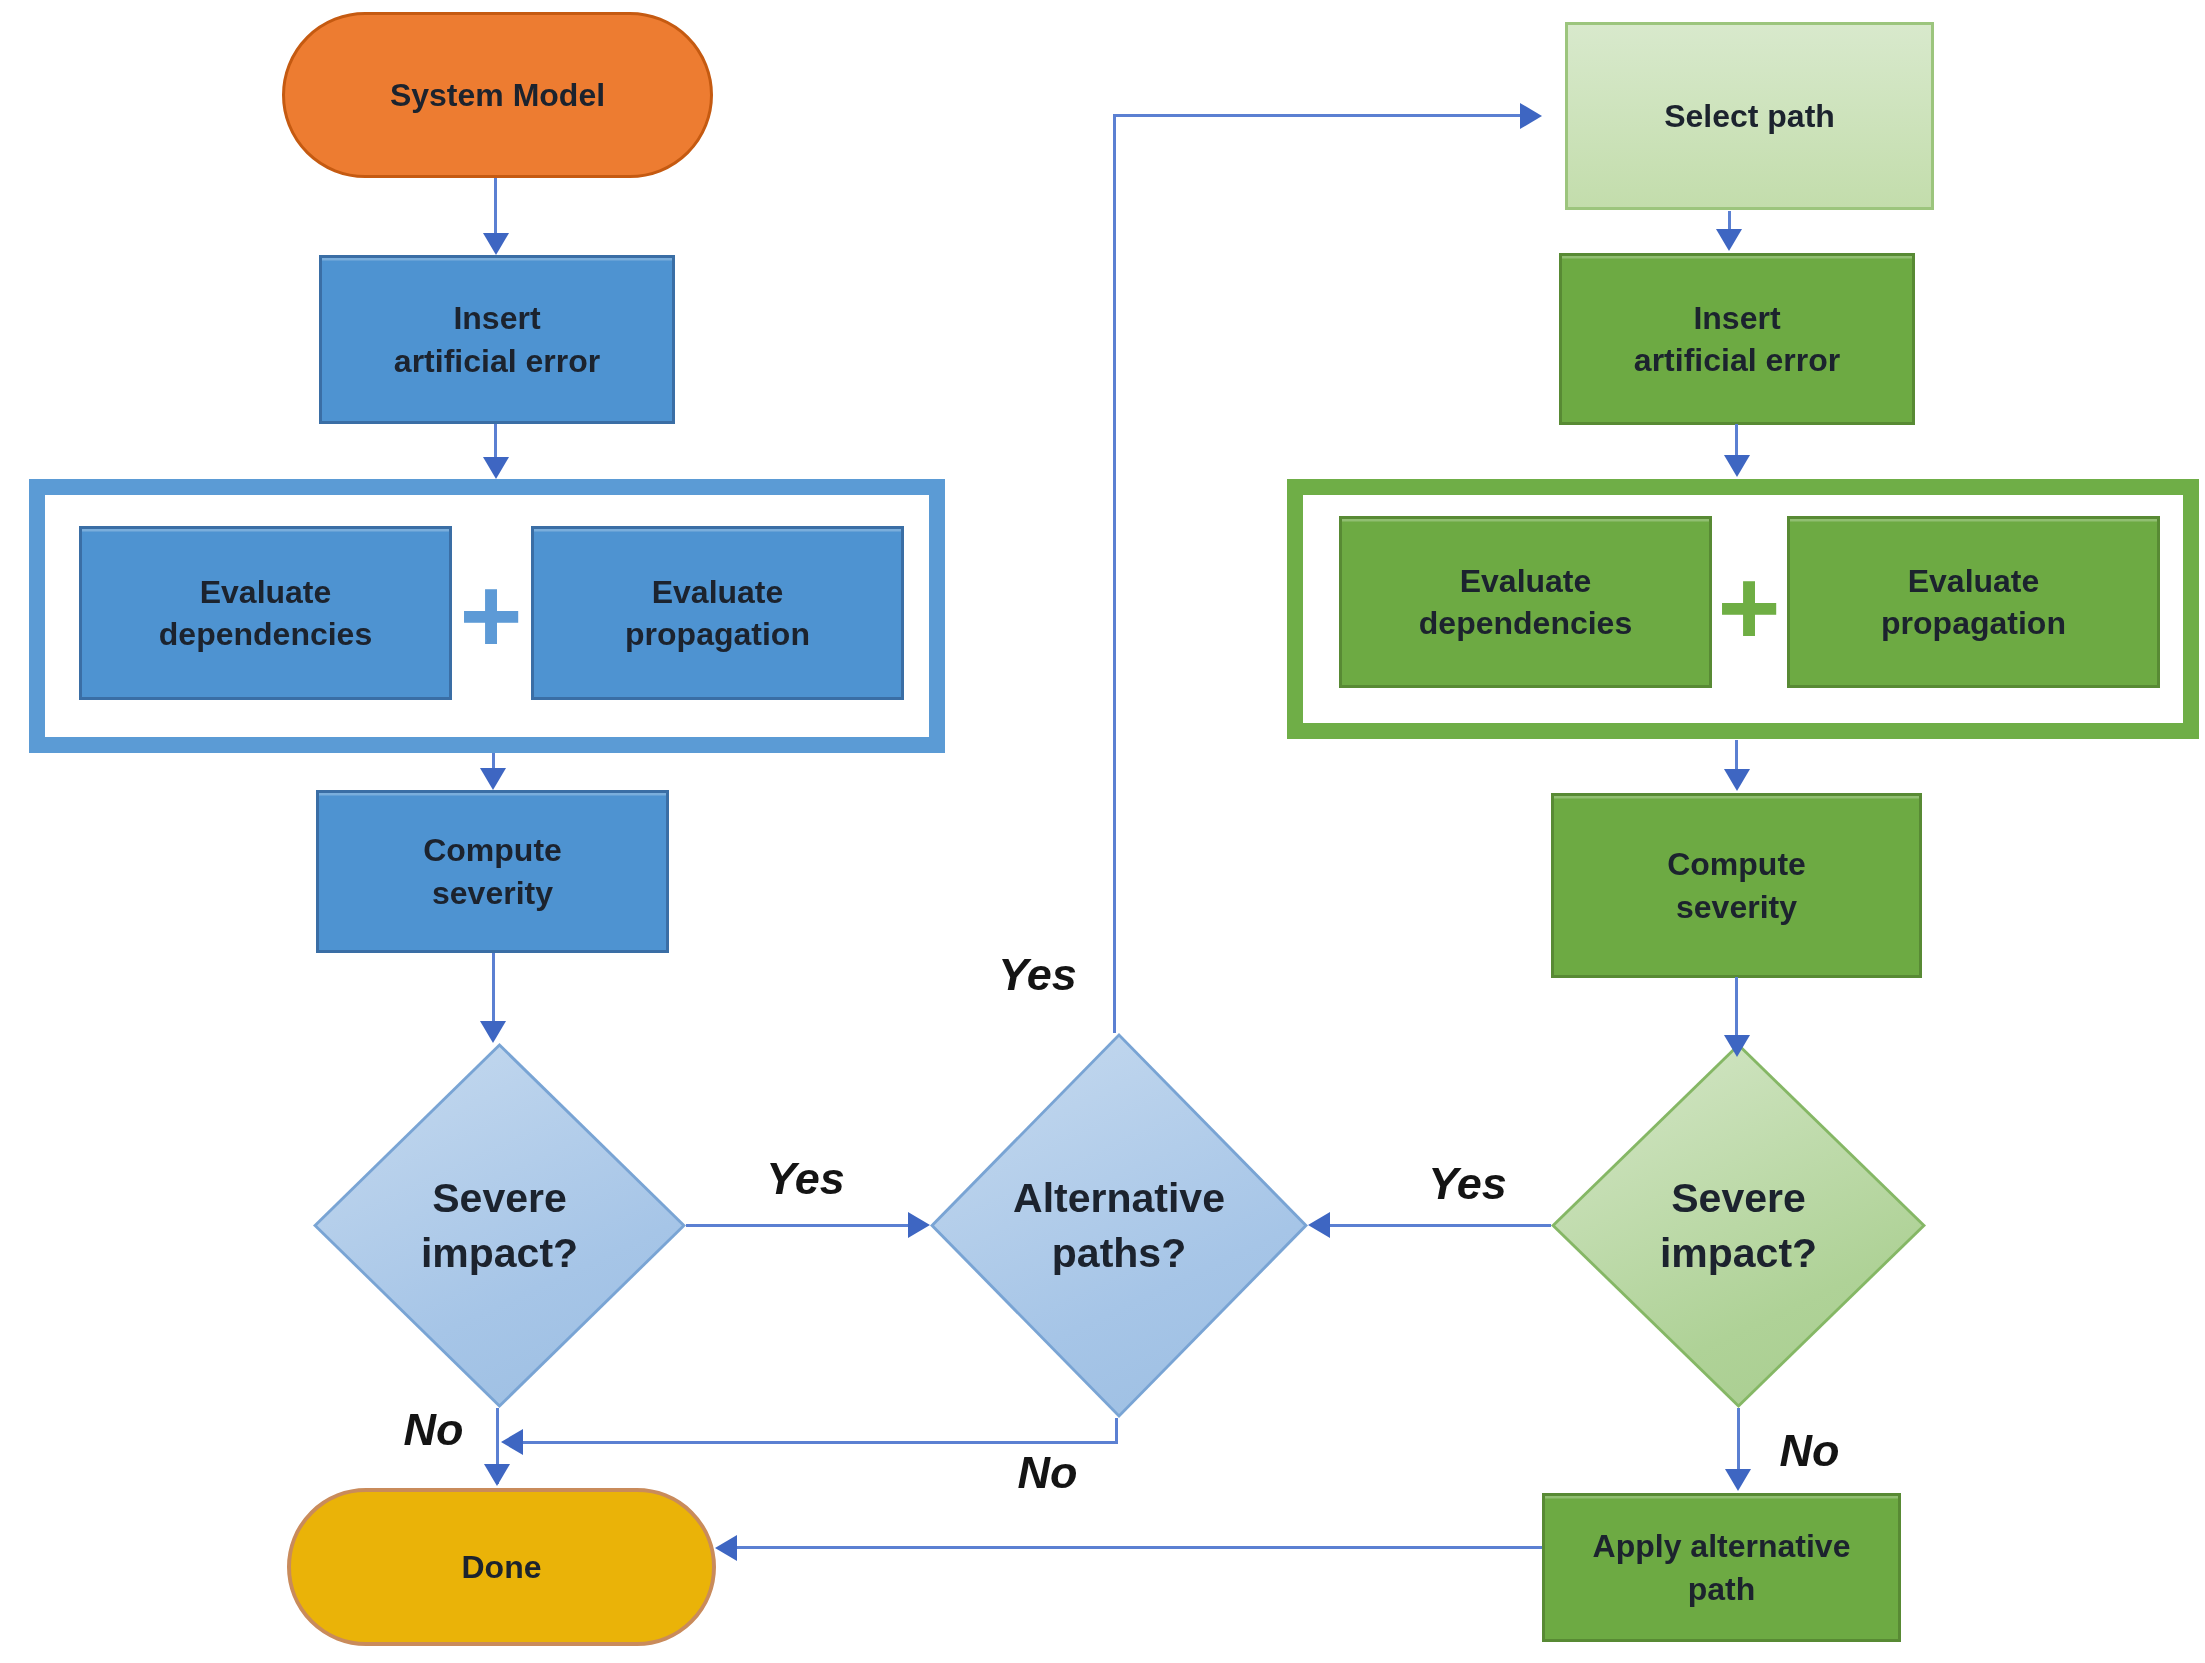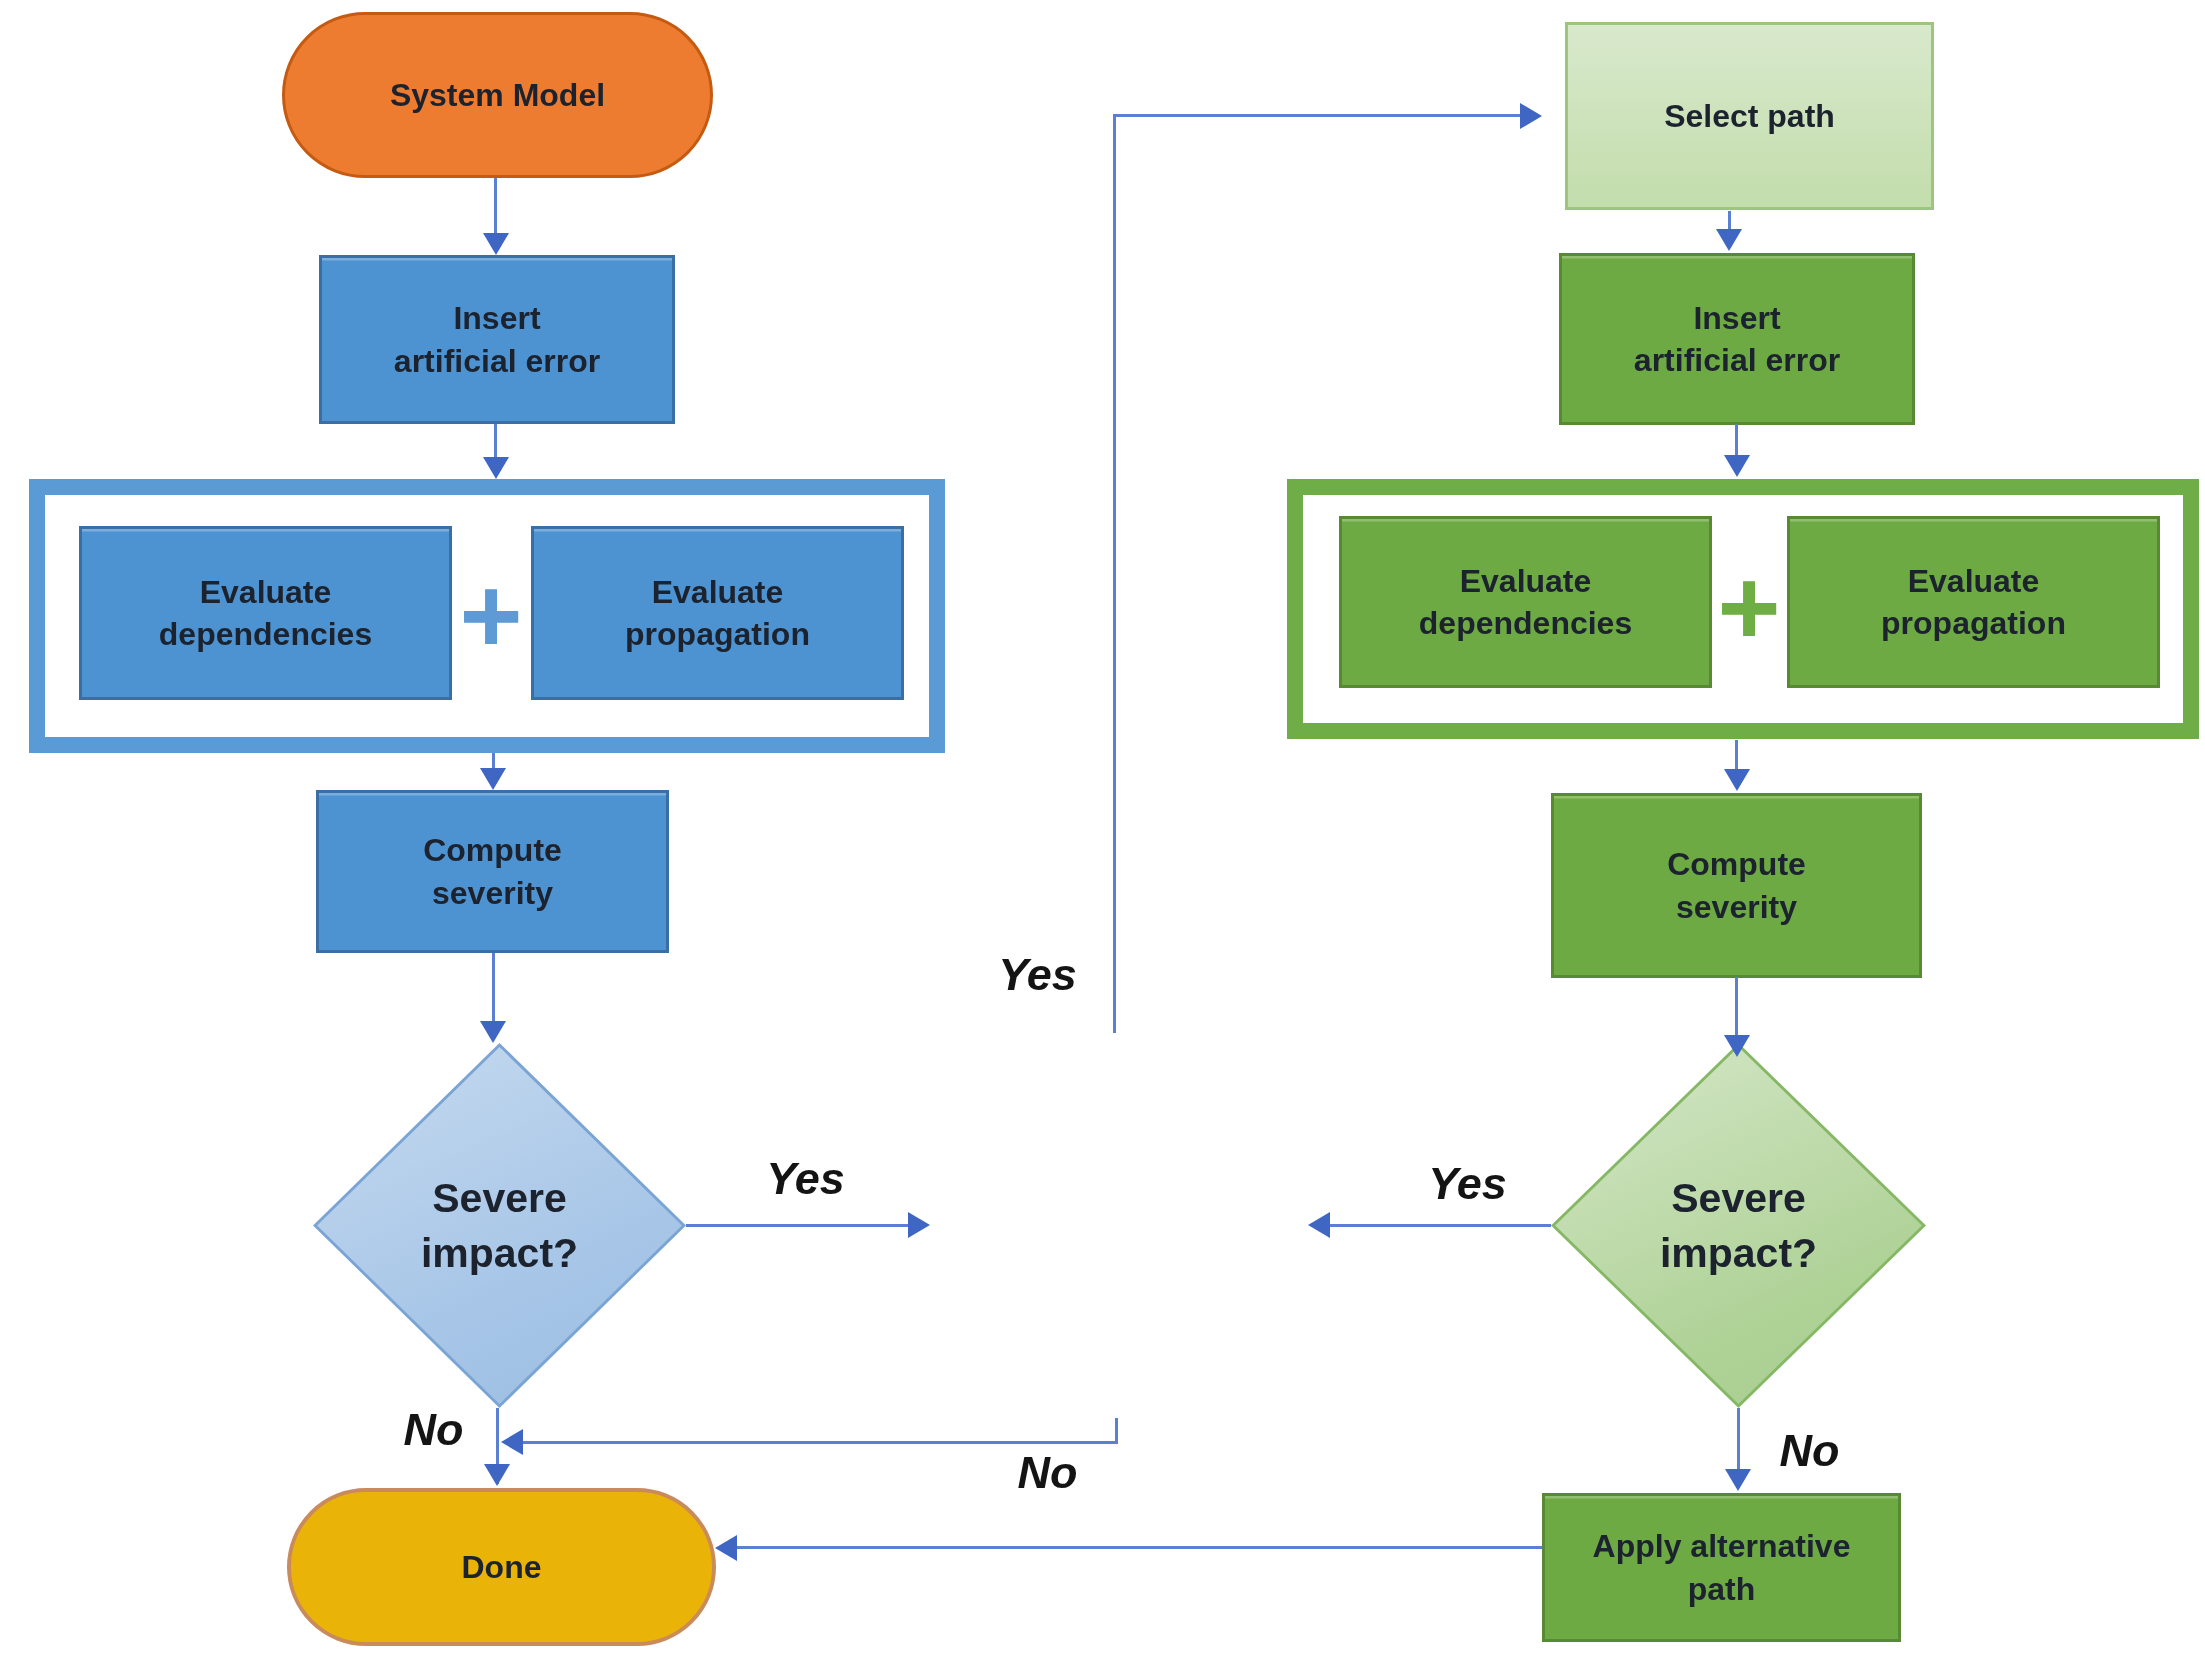--- a/index.html
+++ b/index.html
@@ -110,20 +110,26 @@
 
   <div class="diamond" style="left:313px;top:1043px;width:373px;height:365px;">
     <div class="dborder db-blue"></div>
     <div class="dfill df-blue"></div>
     <div class="dlabel">Severe
 impact?</div>
   </div>
 
   <div class="node oval-end" style="left:287px;top:1488px;width:429px;height:158px;">Done</div>
 
+  <div class="diamond" style="left:930px;top:1033px;width:378px;height:385px;">
+    <div class="dborder db-blue"></div>
+    <div class="dfill df-blue"></div>
+    <div class="dlabel">Alternative
+paths?</div>
+  </div>
 
   <div class="node proc-lightgreen" style="left:1545px;top:22.4px;width:369px;height:188px;margin-left:20px;">Select path</div>
 
   <div class="node proc-green" style="left:1559px;top:253px;width:356px;height:172px;">Insert
 artificial error</div>
 
   <div class="group-green" style="left:1287px;top:479px;width:912px;height:260px;"></div>
 
   <div class="node proc-green" style="left:1339px;top:516px;width:373px;height:172px;">Evaluate
 dependencies</div>

